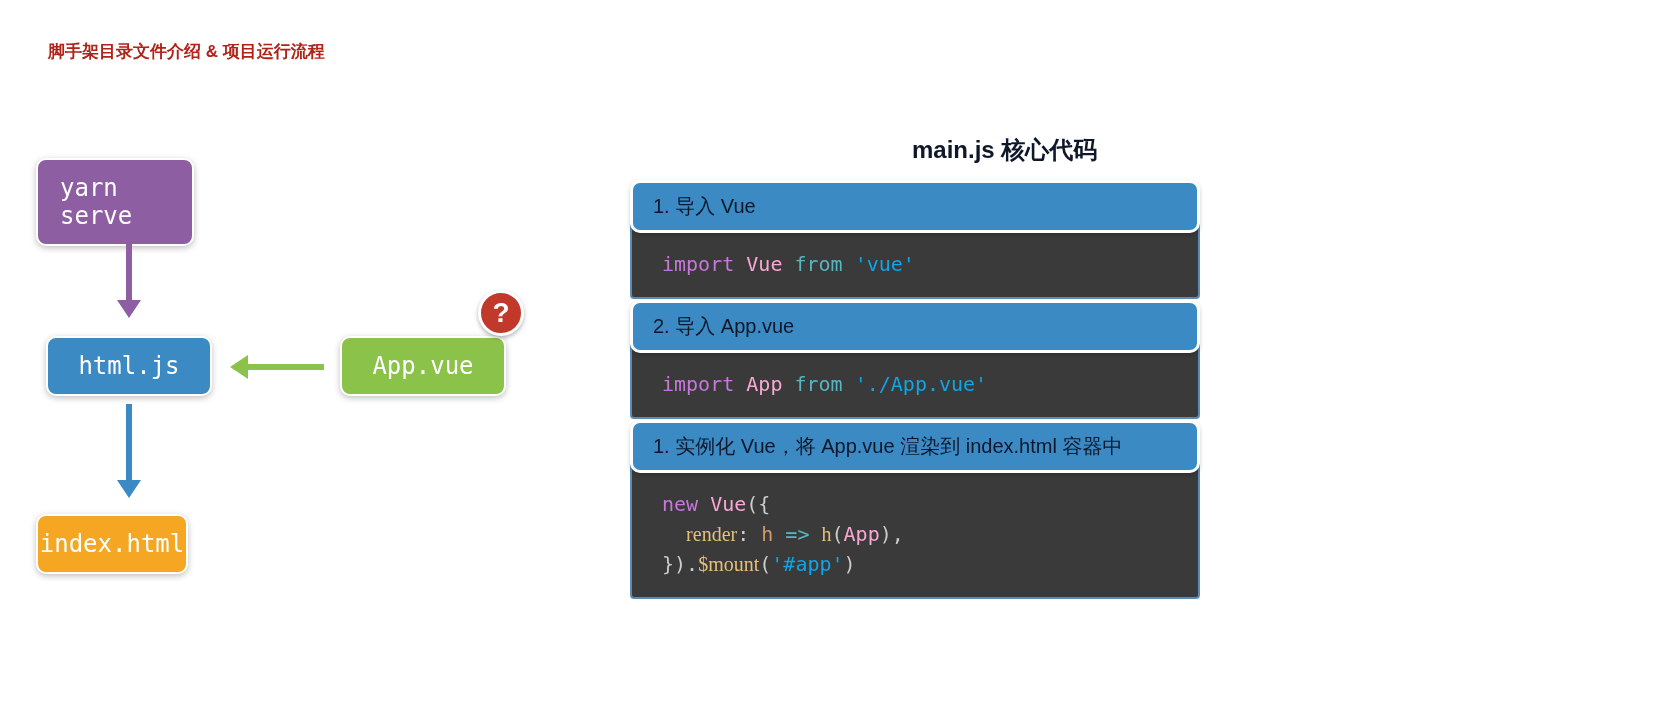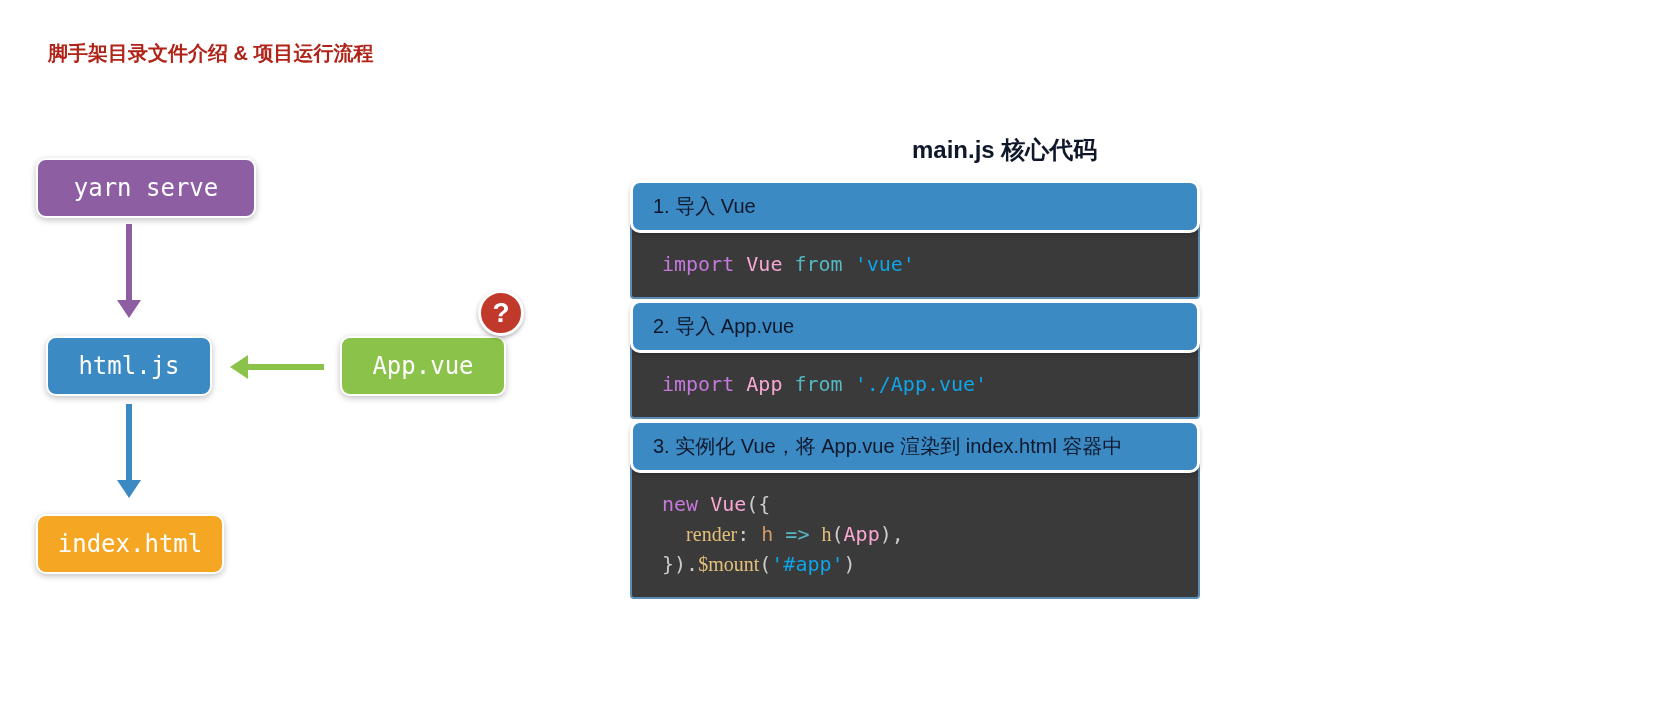--- a/index.html
+++ b/index.html
@@ -7,21 +7,21 @@
       font-family: -apple-system, "PingFang SC", "Microsoft YaHei", sans-serif;
       background: #fff;
       width: 1668px;
       height: 724px;
       position: relative;
     }
     .title {
       position: absolute;
       top: 40px;
       left: 48px;
-      font-size: 20px;
+      font-size: 17px;
       font-weight: bold;
       color: #b02318;
     }
     .flow-box {
       position: absolute;
       border-radius: 10px;
       color: #fff;
       font-family: "Menlo", "Consolas", monospace;
       font-size: 24px;
       display: flex;
@@ -120,46 +120,46 @@
     .str { color: #0ea5e9; }
     .fn { color: #e5c07b; font-family: Liberation Serif, serif; }
     .op { color: #56b6c2; }
     .paren { color: #d19a66; }
   </style>
 </head>
 <body>
 
 <div class="title">脚手架目录文件介绍 &amp; 项目运行流程</div>
 
-<div class="flow-box purple" style="top:158px; left:36px; width:220px;">yarn serve</div>
+<div class="flow-box purple" style="top:158px; left:36px; width:158px;">yarn serve</div>
 
 <div class="arrow arrow-vert" style="top:224px; left:126px; height:80px; color:#8e5ea2;"></div>
 
 <div class="flow-box blue" style="top:336px; left:46px; width:166px;">html.js</div>
 
 <div class="arrow arrow-vert" style="top:404px; left:126px; height:80px; color:#3b8ac4;"></div>
 
-<div class="flow-box orange" style="top:514px; left:36px; width:188px;">index.html</div>
+<div class="flow-box orange" style="top:514px; left:36px; width:152px;">index.html</div>
 
 <div class="flow-box green" style="top:336px; left:340px; width:166px;">App.vue</div>
 
 <div class="arrow arrow-horz" style="top:364px; left:244px; width:80px; color:#8bc34a;"></div>
 
 <div class="question-badge" style="top:290px; left:478px;">?</div>
 
 <div class="code-title" style="top:134px; left:912px;">main.js 核心代码</div>
 
 <div class="code-section" style="top:180px; left:630px;">
   <div class="code-header">1. 导入 Vue</div>
   <div class="code-body"><span class="kw">import</span> <span class="cls">Vue</span> <span class="kw2">from</span> <span class="str">'vue'</span></div>
 </div>
 
 <div class="code-section" style="top:300px; left:630px;">
   <div class="code-header">2. 导入 App.vue</div>
   <div class="code-body"><span class="kw">import</span> <span class="cls">App</span> <span class="kw2">from</span> <span class="str">'./App.vue'</span></div>
 </div>
 
 <div class="code-section" style="top:420px; left:630px;">
-  <div class="code-header">3. 实例化 Vue，将 App.vue 渲染到 index.html 容器中</div>
+  <div class="code-header">1. 实例化 Vue，将 App.vue 渲染到 index.html 容器中</div>
   <div class="code-body"><span class="kw">new</span> <span class="cls">Vue</span>({
   <span class="fn">render</span>: <span class="paren">h</span> <span class="op">=&gt;</span> <span class="fn">h</span>(<span class="cls">App</span>),
 }).<span class="fn">$mount</span>(<span class="str">'#app'</span>)</div>
 </div>
 
 </body></html>

